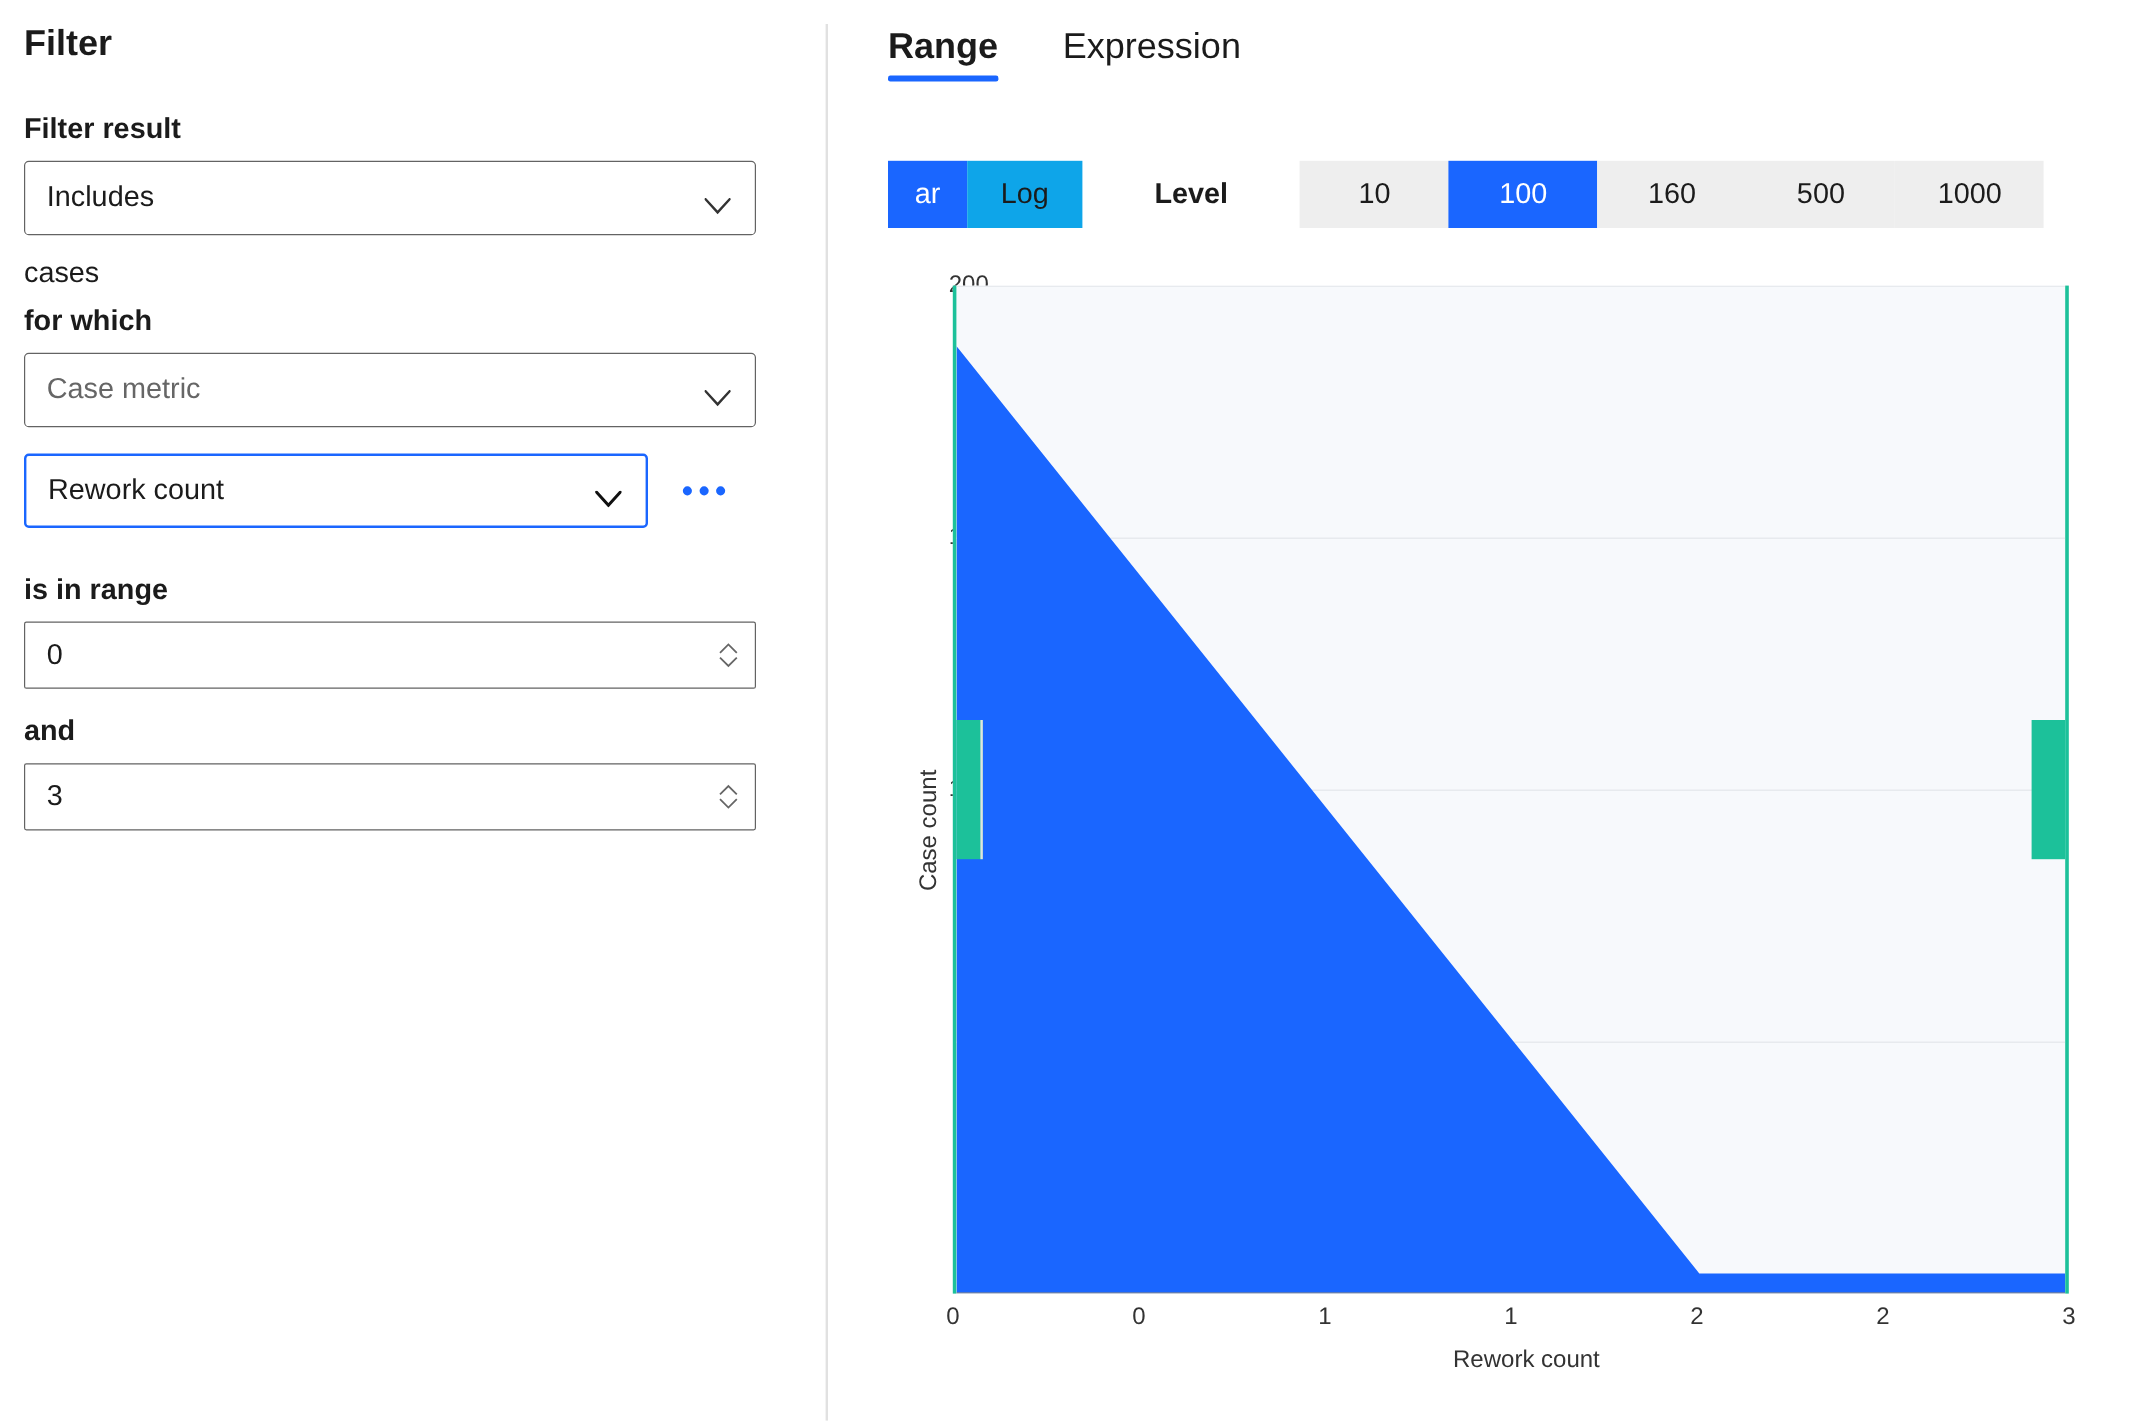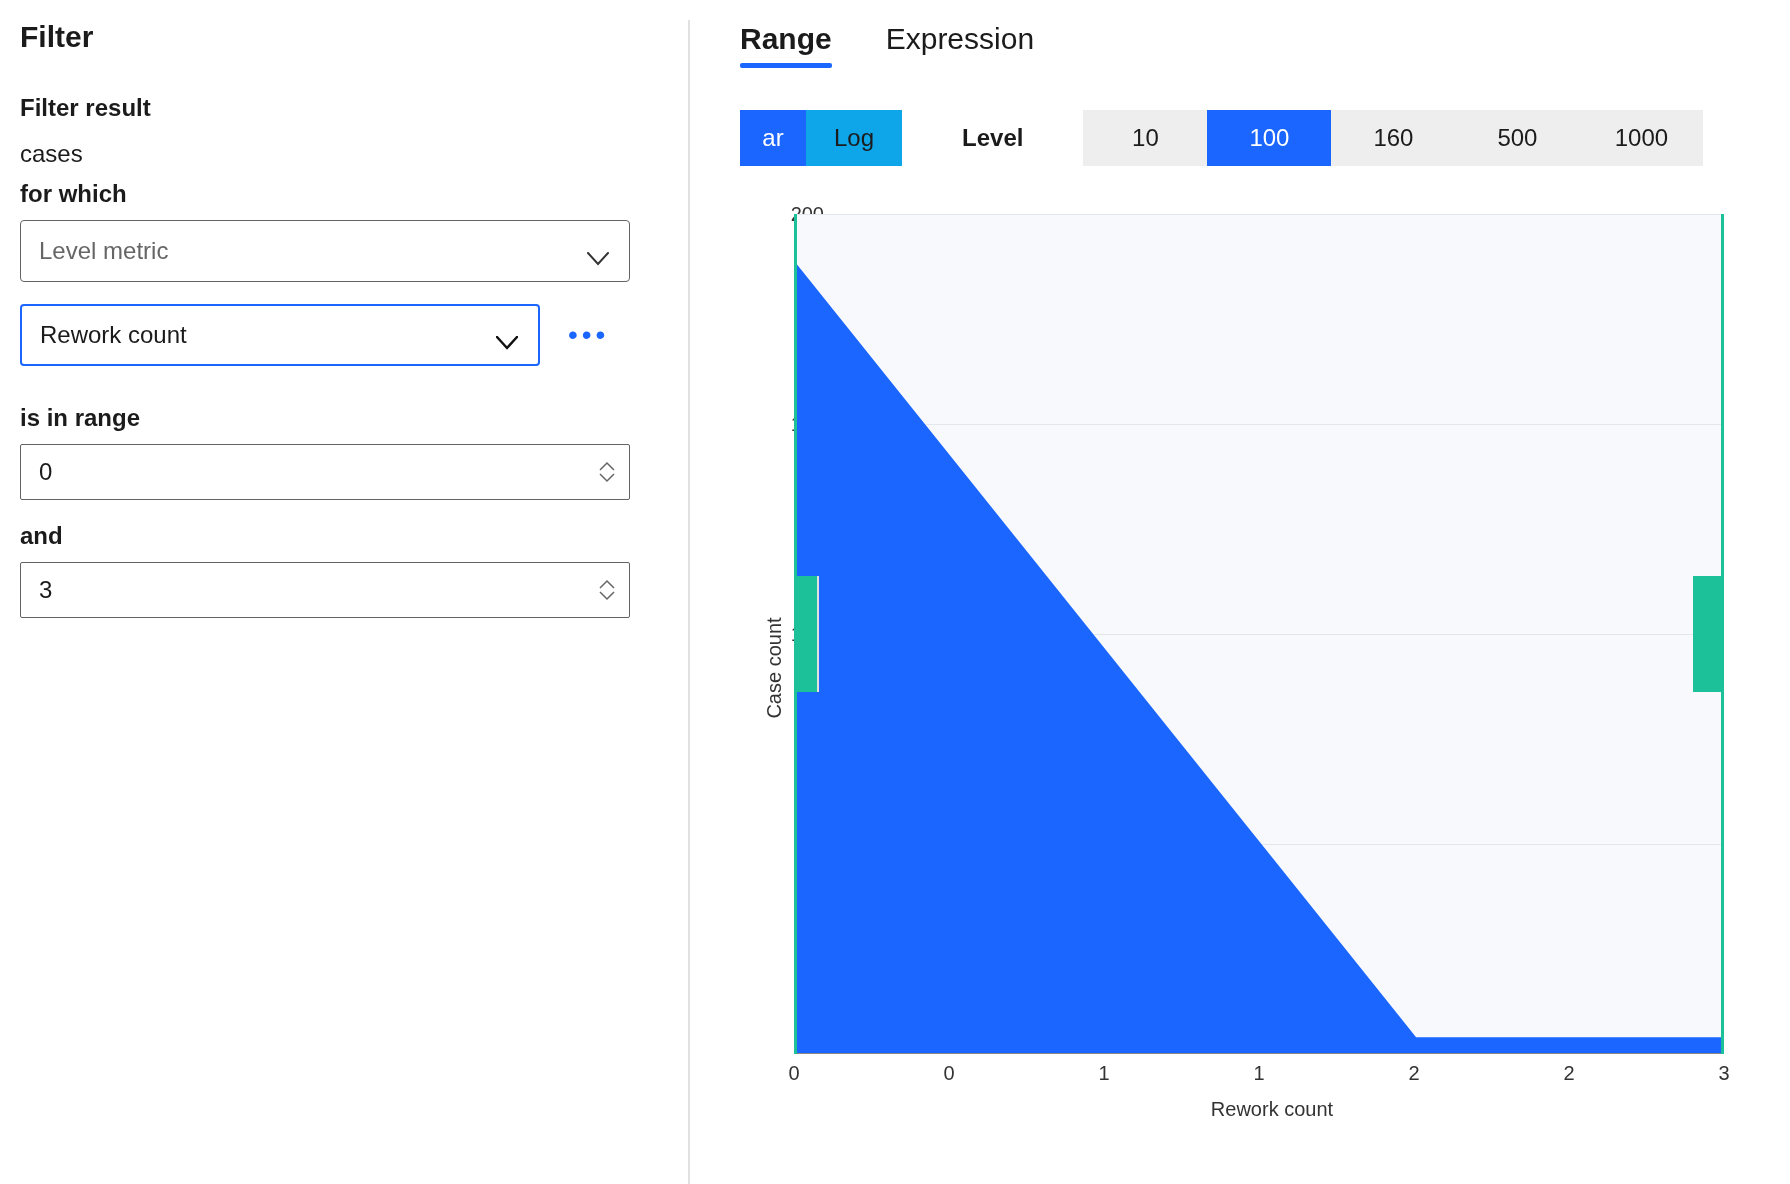--- a/index.html
+++ b/index.html
@@ -43,21 +43,21 @@
   
   .right { flex:1 1 auto; padding-left: 50px; padding-top:2px; }
   .tabs { display:flex; gap:54px; margin-bottom:4px; }
   .tab { font-size:30px; padding-bottom:10px; cursor:pointer; position:relative; }
   .tab.active { font-weight:700; }
   .tab.active::after {
     content:""; position:absolute; left:0; right:0; bottom:-2px;
     height:5px; background:#1a66ff; border-radius:2px;
   }
 
-  .controls-row { display:flex; align-items:center; gap:60px; margin-top:44px; }
+  .controls-row { display:flex; align-items:center; gap:60px; margin-top:68px; }
   .toggle-group { display:flex; }
   .toggle-btn {
     height:56px; min-width:66px; padding:0 28px;
     display:flex; align-items:center; justify-content:center;
     font-size:24px; background:#0ea5e9; cursor:pointer; user-select:none;
   }
   .toggle-btn.active { background:#1a66ff; color:#fff; }
   .level-label { font-size:24px; font-weight:700; }
 
   .level-group { display:flex; }
@@ -107,26 +107,34 @@
 </style>
 </head>
 <body>
 
 <div class="app">
 
   <div class="left">
     <h1 class="panel-title">Filter</h1>
 
     <div class="label">Filter result</div>
+    <div class="select">
+      <span>Includes</span>
+      <span class="chev">
+        <svg viewBox="0 0 22 14">
+            <path d="M1 1 L11 12 L21 1" stroke="#333" stroke-width="2" fill="none" stroke-linecap="round"></path>
+          </svg>
+      </span>
+    </div>
 
     <div class="label-thin">cases</div>
 
     <div class="label">for which</div>
     <div class="select">
-      <span class="placeholder">Level metric</span>
+      <span class="placeholder">Case metric</span>
       <span class="chev">
         <svg viewBox="0 0 22 14">
             <path d="M1 1 L11 12 L21 1" stroke="#333" stroke-width="2" fill="none" stroke-linecap="round"></path>
           </svg>
       </span>
     </div>
 
     <div style="height:22px"></div>
     <div class="row-with-more">
       <div class="select highlight">

